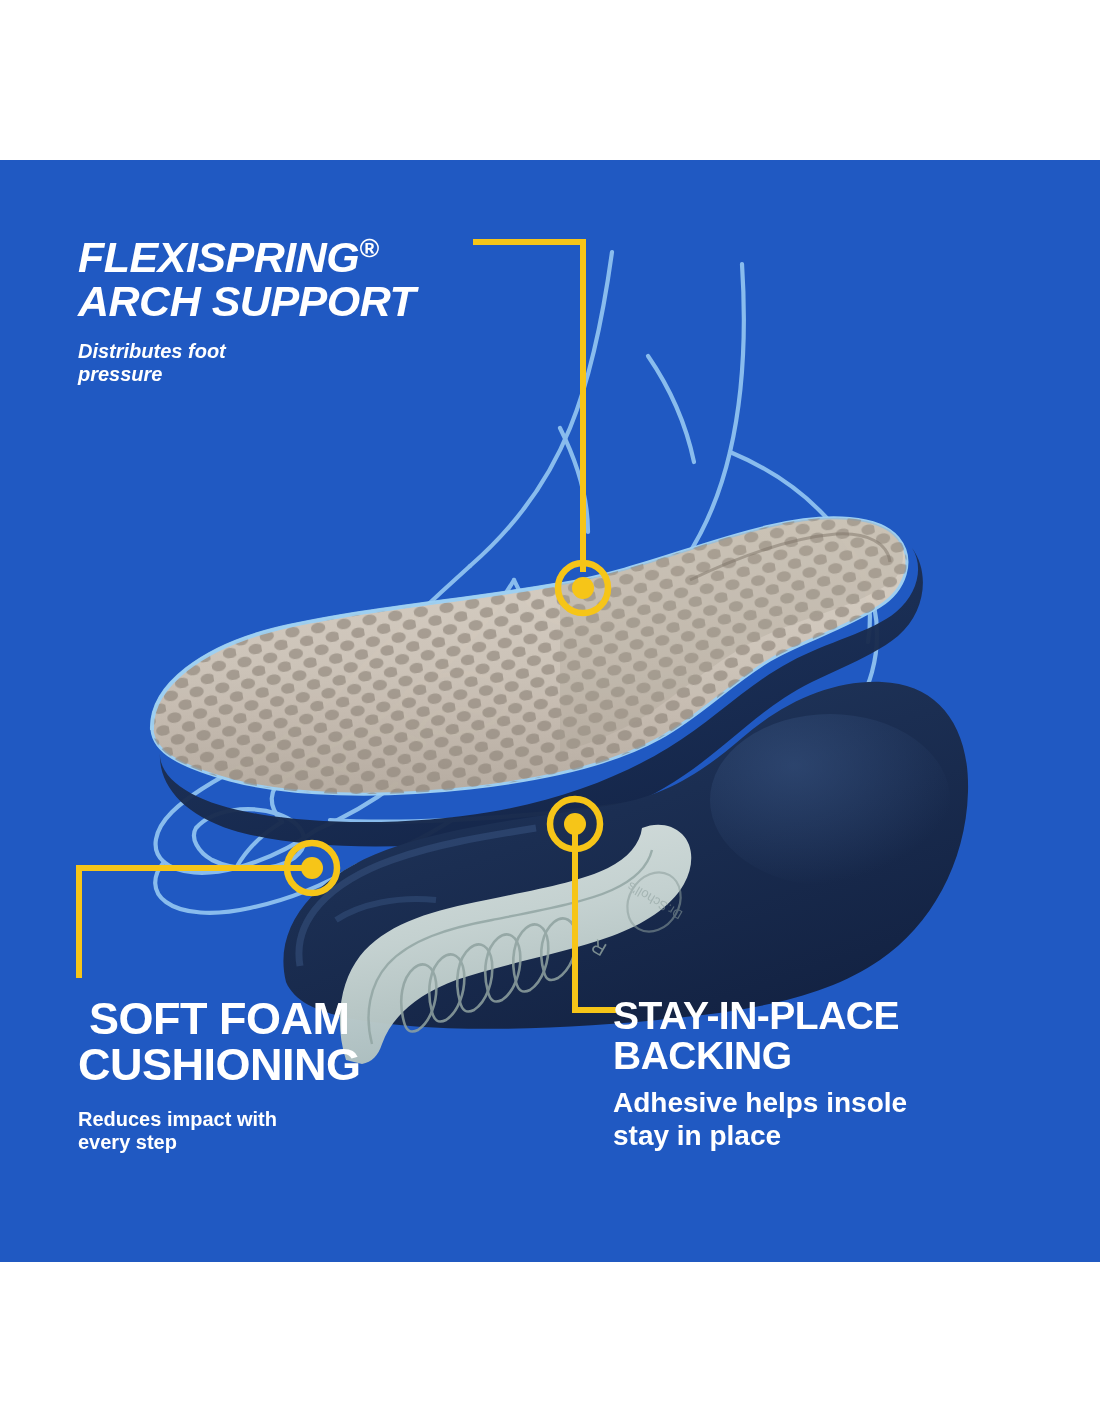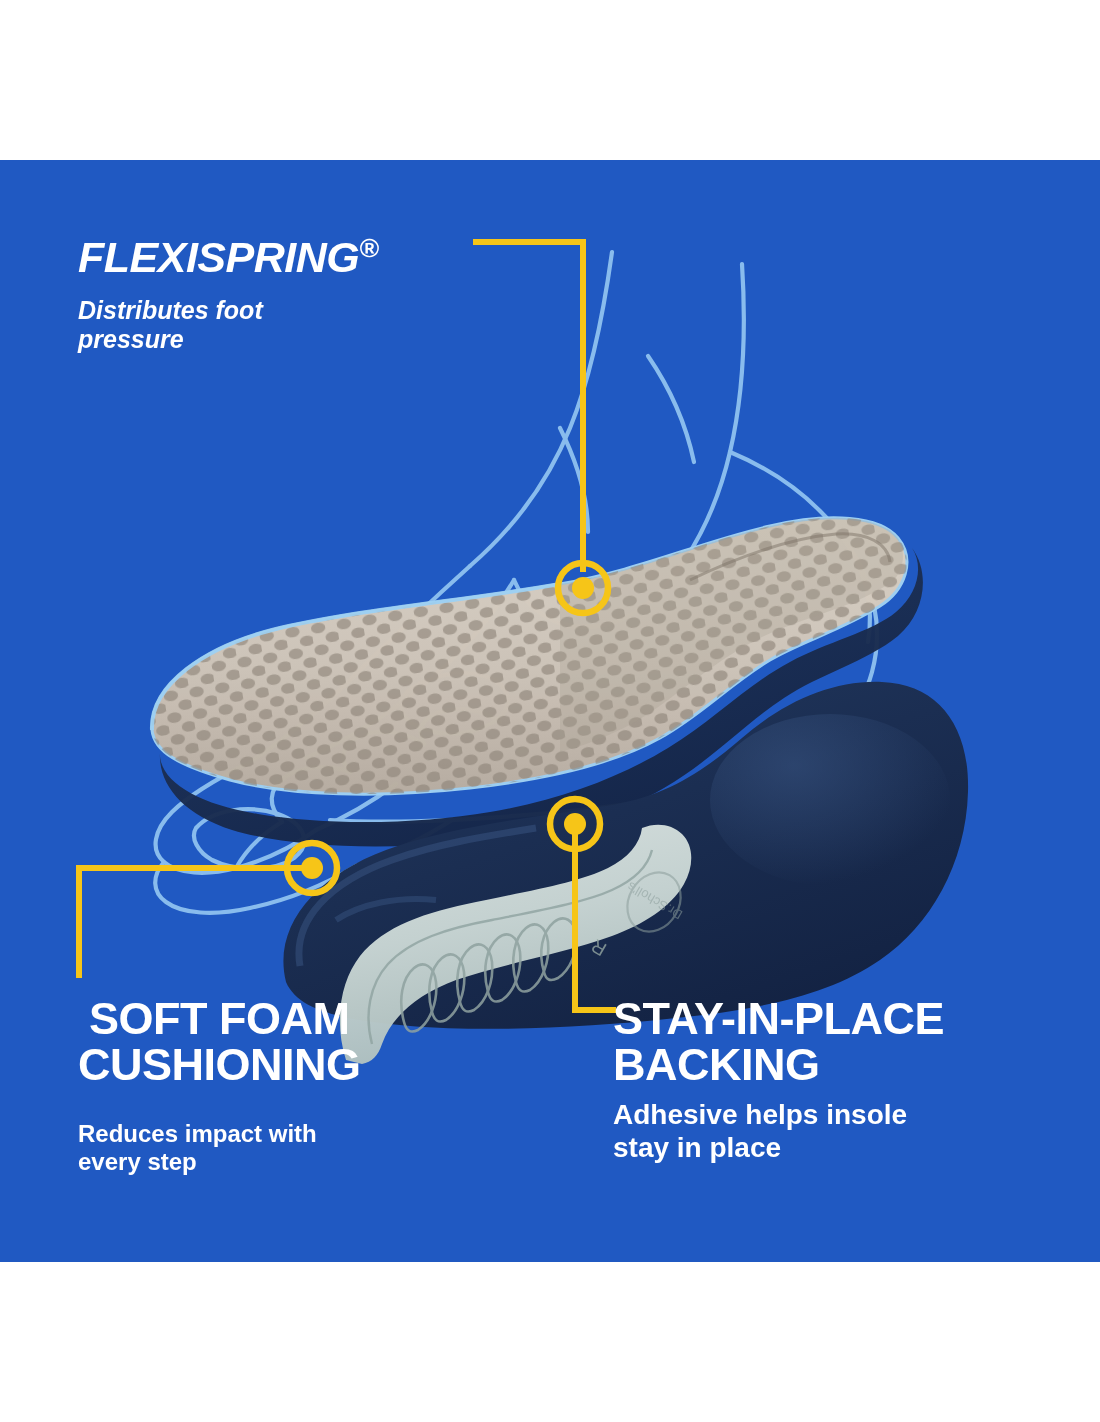--- a/index.html
+++ b/index.html
@@ -15,28 +15,28 @@
 
   
   .callout{position:absolute;}
   .c-title{color:#ffffff;font-weight:bold;line-height:1.02;
            letter-spacing:-0.5px;white-space:pre-line;}
   .c-sub{color:#ffffff;font-weight:bold;line-height:1.18;
          white-space:pre-line;}
 
   #callout-arch{left:78px;top:76px;font-style:italic;}
   #callout-arch .c-title{font-size:43px;}
-  #callout-arch .c-sub{font-size:25px;margin-top:16px;}
+  #callout-arch .c-sub{font-size:20px;margin-top:16px;}
 
   #callout-foam{left:78px;top:836px;}
   #callout-foam .c-title{font-size:45px;text-align:center;}
-  #callout-foam .c-sub{font-size:24px;margin-top:32px;}
+  #callout-foam .c-sub{font-size:20px;margin-top:20px;}
 
   #callout-backing{left:613px;top:836px;}
-  #callout-backing .c-title{font-size:45px;}
+  #callout-backing .c-title{font-size:39px;}
   #callout-backing .c-sub{font-size:28px;margin-top:10px;}
 
   .reg{font-size:0.62em;vertical-align:super;line-height:0;}
 </style>
 </head>
 <body>
 
 <div id="stage">
 
   <div id="panel">
@@ -243,21 +243,21 @@
           <circle cx="312" cy="708" r="11" fill="#F6C518"></circle>
         </g>
         <g>
           <circle cx="575" cy="664" r="25" fill="none" stroke="#F6C518" stroke-width="6.5"></circle>
           <circle cx="575" cy="664" r="11" fill="#F6C518"></circle>
         </g>
       </g>
     </svg>
 
     <div class="callout" id="callout-arch">
-      <div class="c-title"><span>FLEXISPRING</span><span class="reg">®</span><br></div>
+      <div class="c-title"><span>FLEXISPRING</span><span class="reg">®</span><br><span>ARCH SUPPORT</span></div>
       <div class="c-sub">Distributes foot
 pressure</div>
     </div>
 
     <div class="callout" id="callout-foam">
       <div class="c-title">SOFT FOAM
 CUSHIONING</div>
       <div class="c-sub">Reduces impact with
 every step</div>
     </div>

